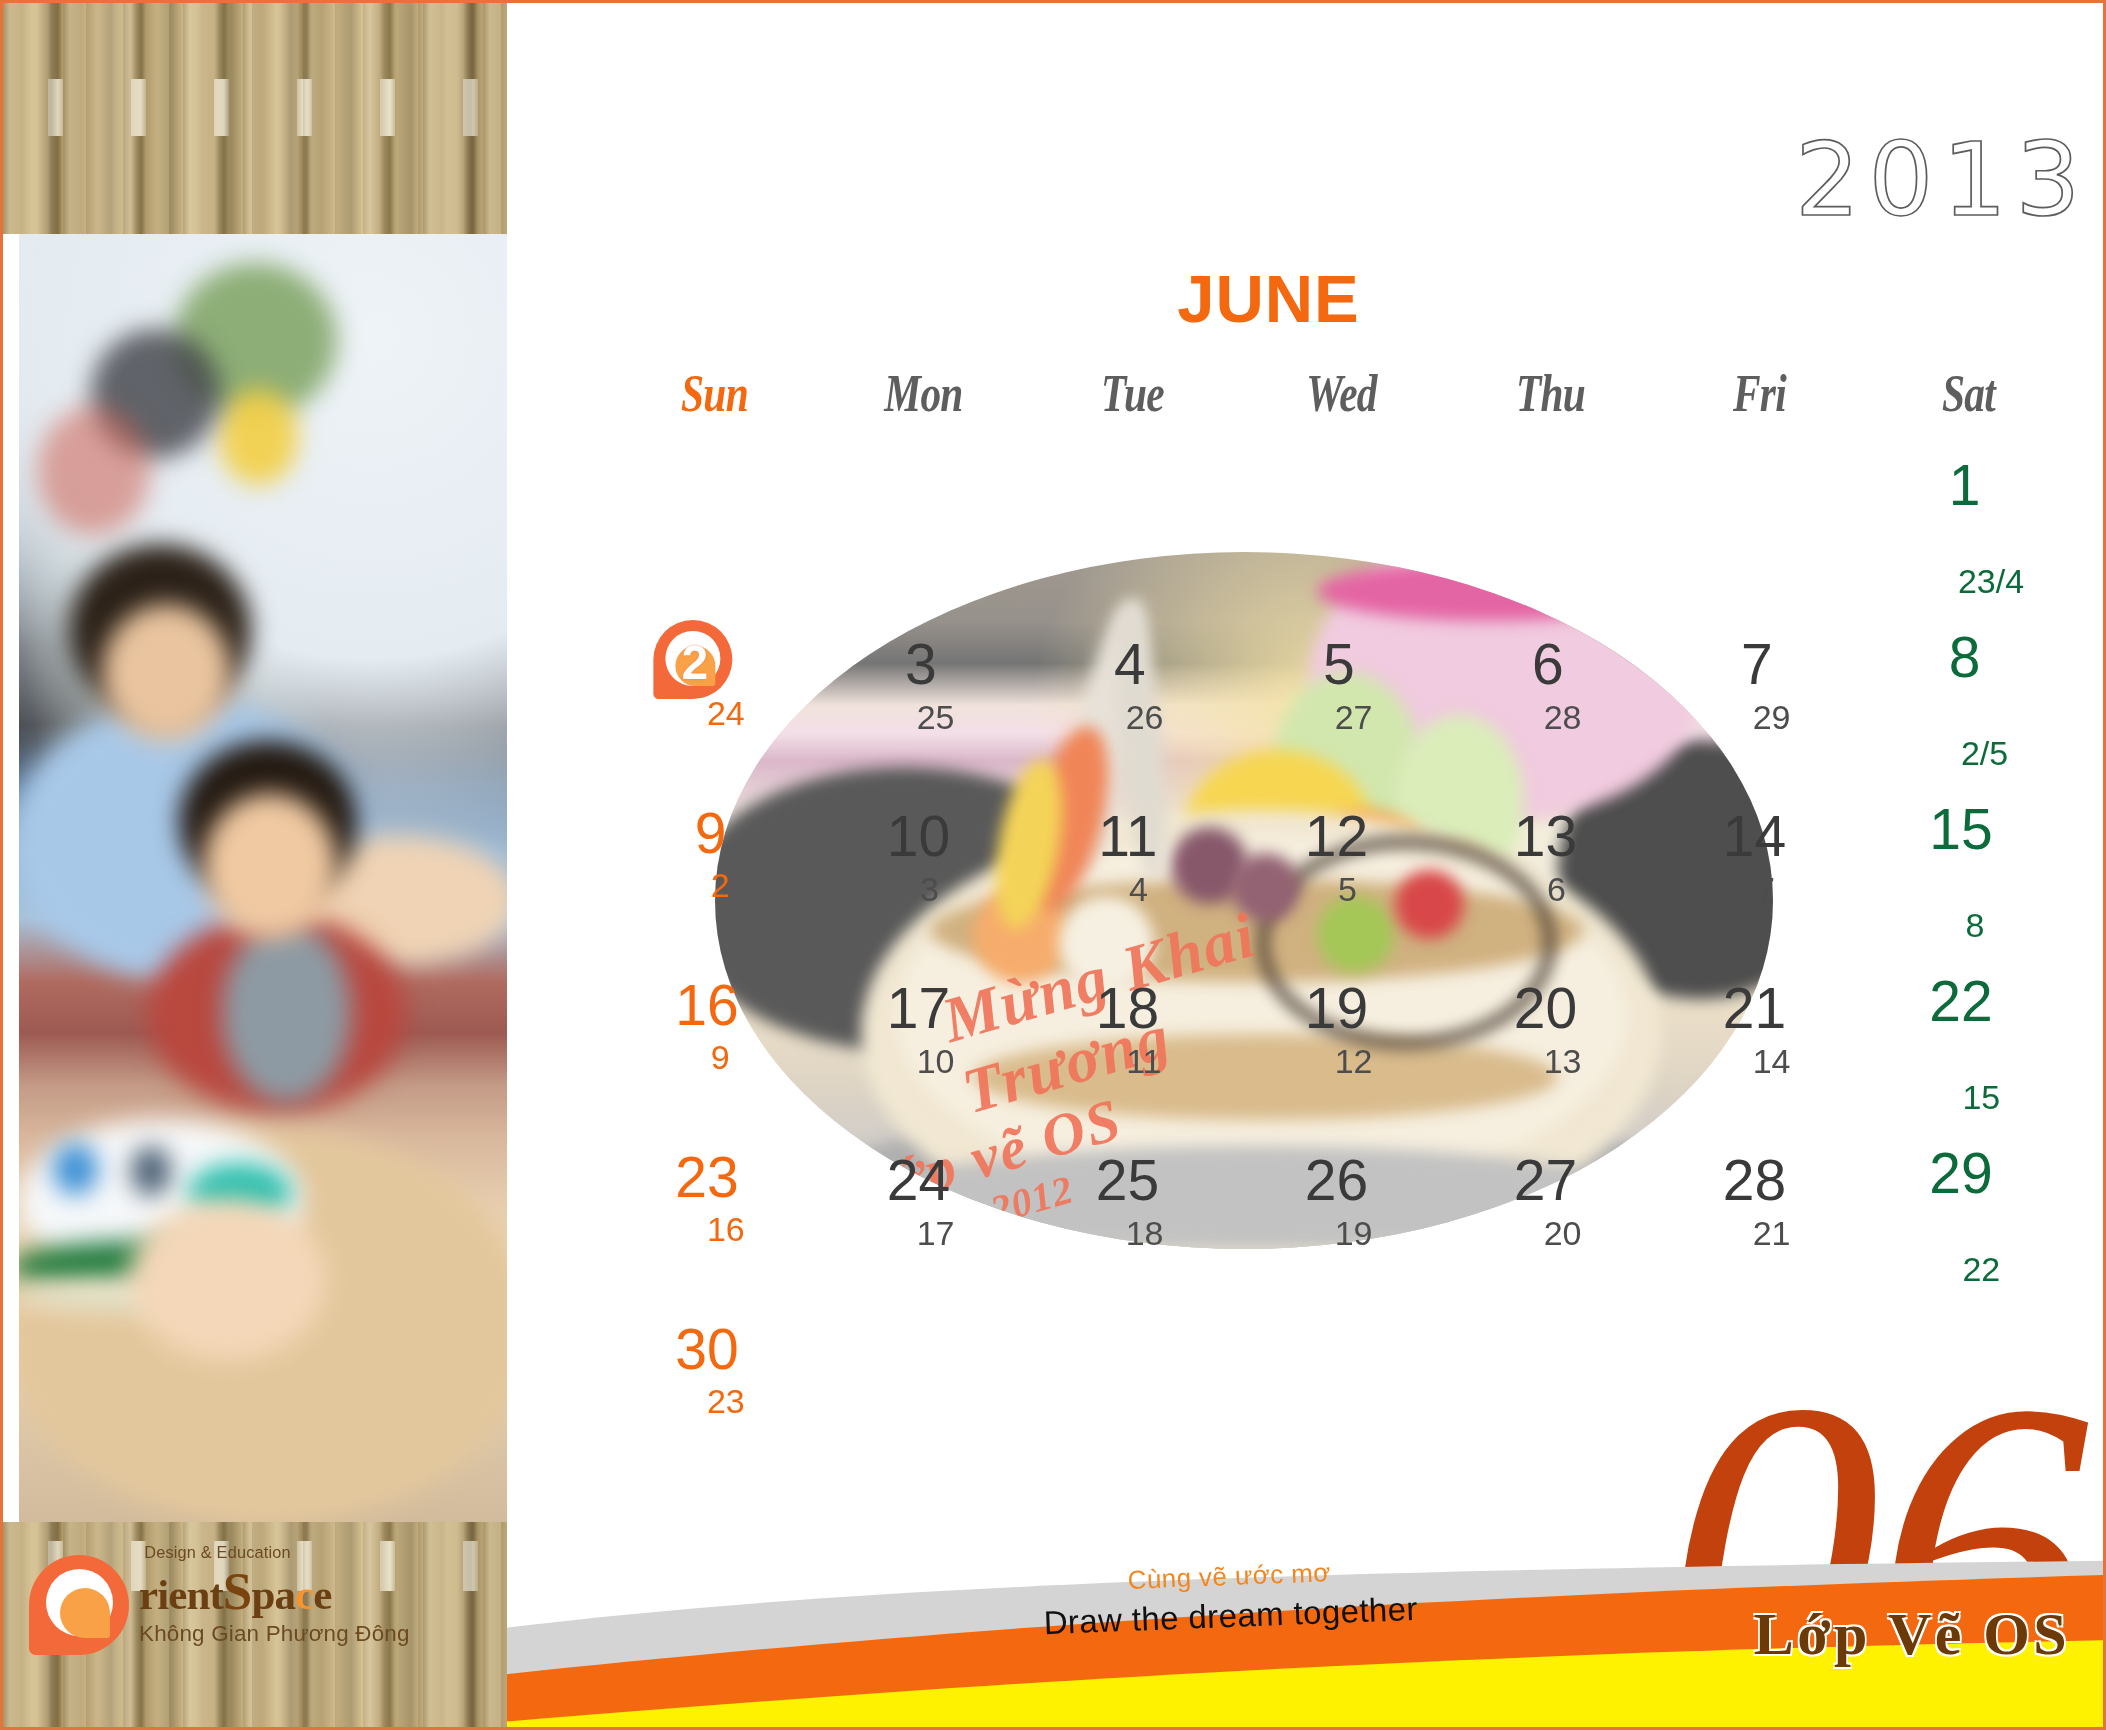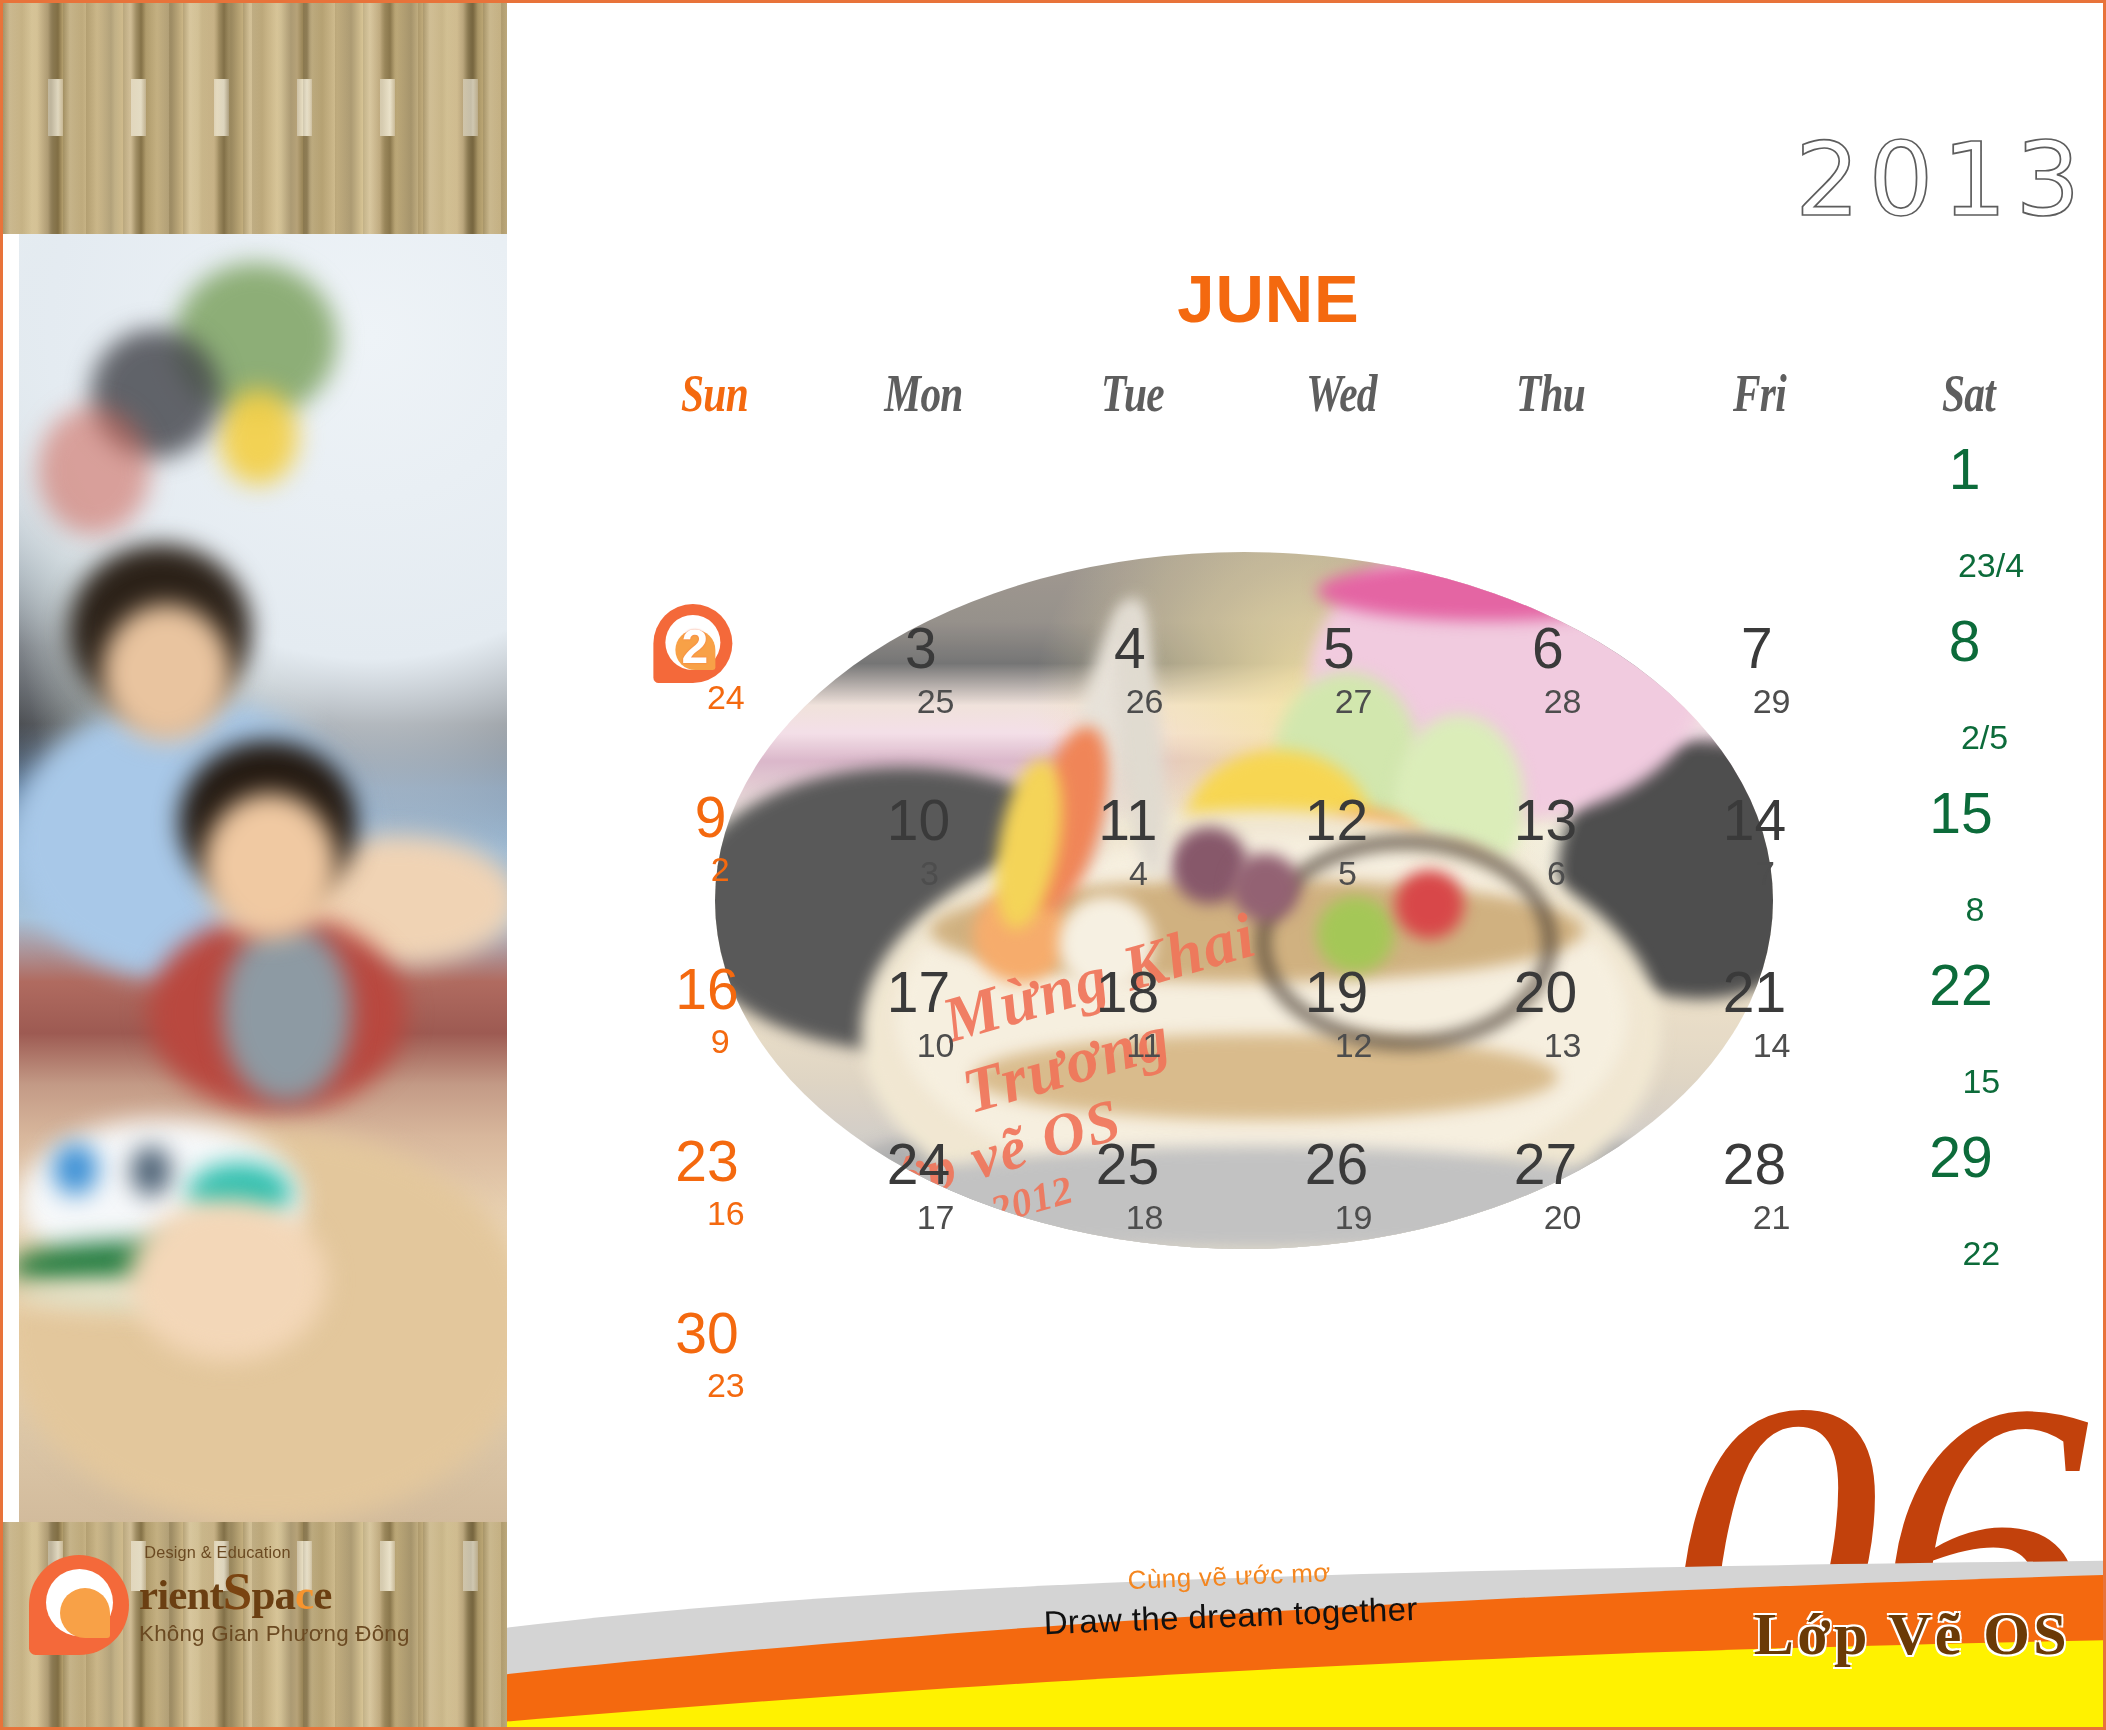--- a/index.html
+++ b/index.html
@@ -253,21 +253,21 @@
   #cake-script .l3{font-size:40px;margin-top:-3.4px;letter-spacing:0.9px;}
 
   
   #cal{
     position:absolute;left:103px;top:344px;
     width:1463px;
     z-index:4;
   }
   #weekdays{
     display:grid;grid-template-columns:repeat(7,1fr);
-    margin-bottom:6px;
+    margin-bottom:22px;
   }
   .wd{
     text-align:center;
     font-family:"Liberation Serif", serif;
     font-style:italic;font-weight:bold;
     font-size:53px;
     color:#5e5e5e;
     letter-spacing:-0.9px;
     transform:scaleX(.78);
   }

